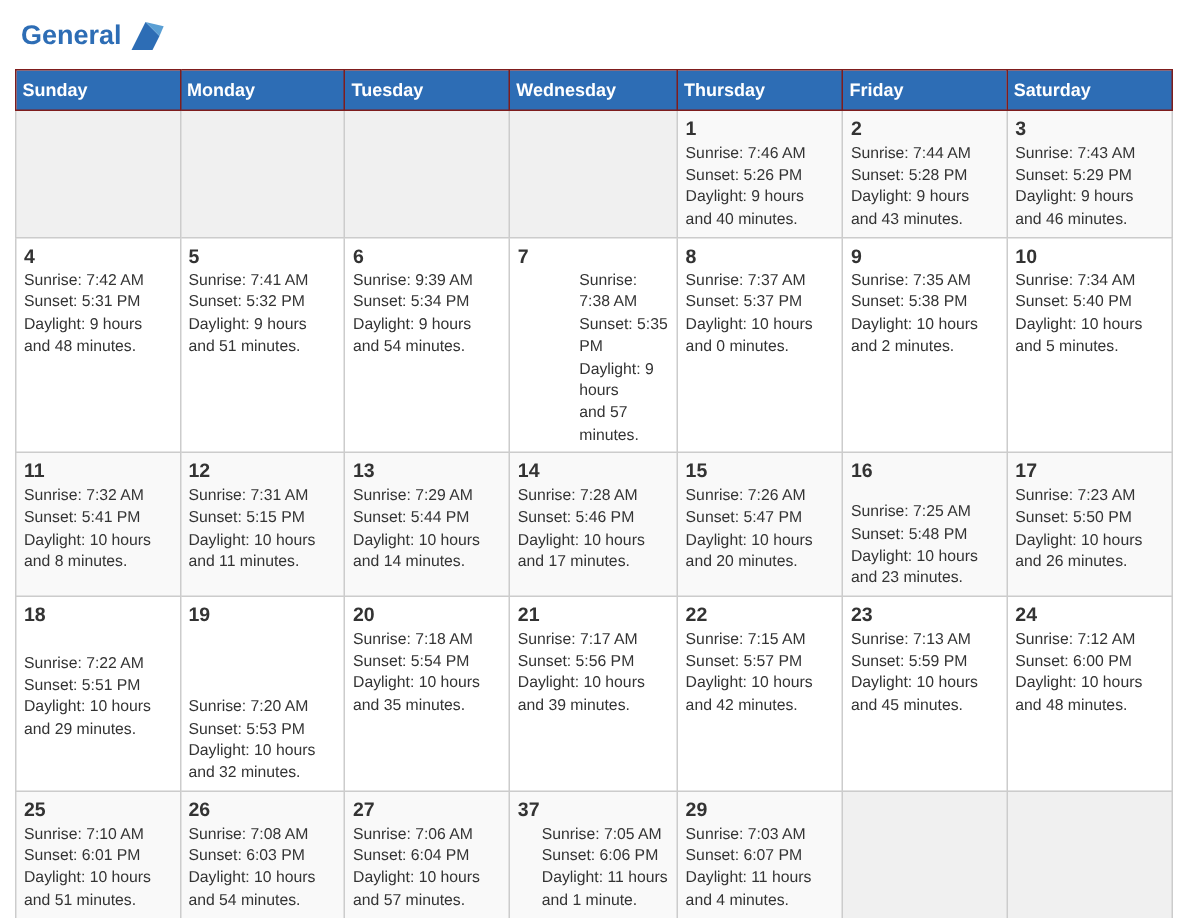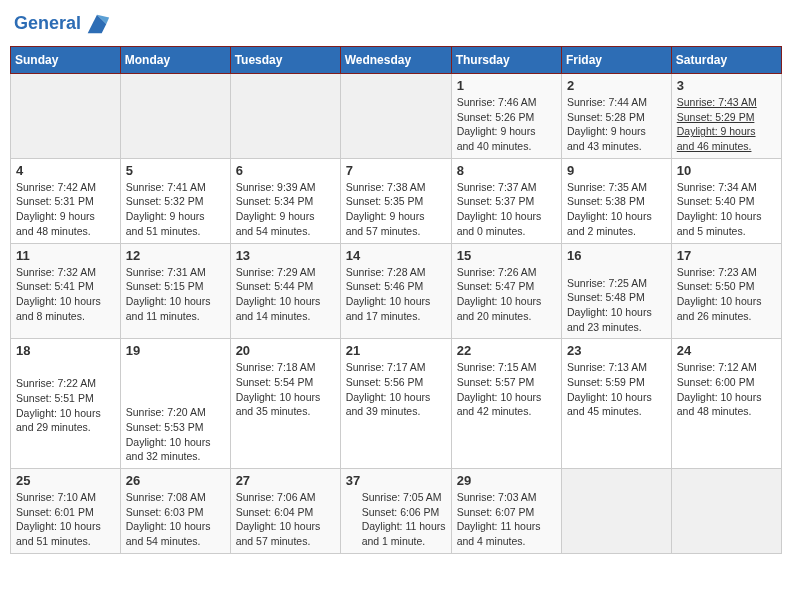--- a/index.html
+++ b/index.html
@@ -145,21 +145,21 @@
         </td>
         <td>
           <span class="day-num">2</span>
           <div class="day-info" style="white-space: pre-line;">Sunrise: 7:44 AM
 Sunset: 5:28 PM
 Daylight: 9 hours
 and 43 minutes.</div>
         </td>
         <td>
           <span class="day-num">3</span>
-          <div class="day-info" style="white-space: pre-line; text-decoration: underline;">Sunrise: 7:43 AM
+          <div class="day-info" style="white-space: pre-line;">Sunrise: 7:43 AM
 Sunset: 5:29 PM
 Daylight: 9 hours
 and 46 minutes.</div>
         </td>
       </tr>
       <tr>
         <td>
           <span class="day-num">4</span>
           <div class="day-info" style="white-space: pre-line;">Sunrise: 7:42 AM
 Sunset: 5:31 PM
@@ -175,21 +175,21 @@
         </td>
         <td>
           <span class="day-num">6</span>
           <div class="day-info" style="white-space: pre-line;">Sunrise: 9:39 AM
 Sunset: 5:34 PM
 Daylight: 9 hours
 and 54 minutes.</div>
         </td>
         <td>
           <span class="day-num">7</span>
-          <div class="day-info" style="white-space: pre-line;">Sunrise: 7:38 AM
+          <div class="day-info" style="white-space: pre-line; margin-left: 41px;">Sunrise: 7:38 AM
 Sunset: 5:35 PM
 Daylight: 9 hours
 and 57 minutes.</div>
         </td>
         <td>
           <span class="day-num">8</span>
           <div class="day-info" style="white-space: pre-line;">Sunrise: 7:37 AM
 Sunset: 5:37 PM
 Daylight: 10 hours
 and 0 minutes.</div>

